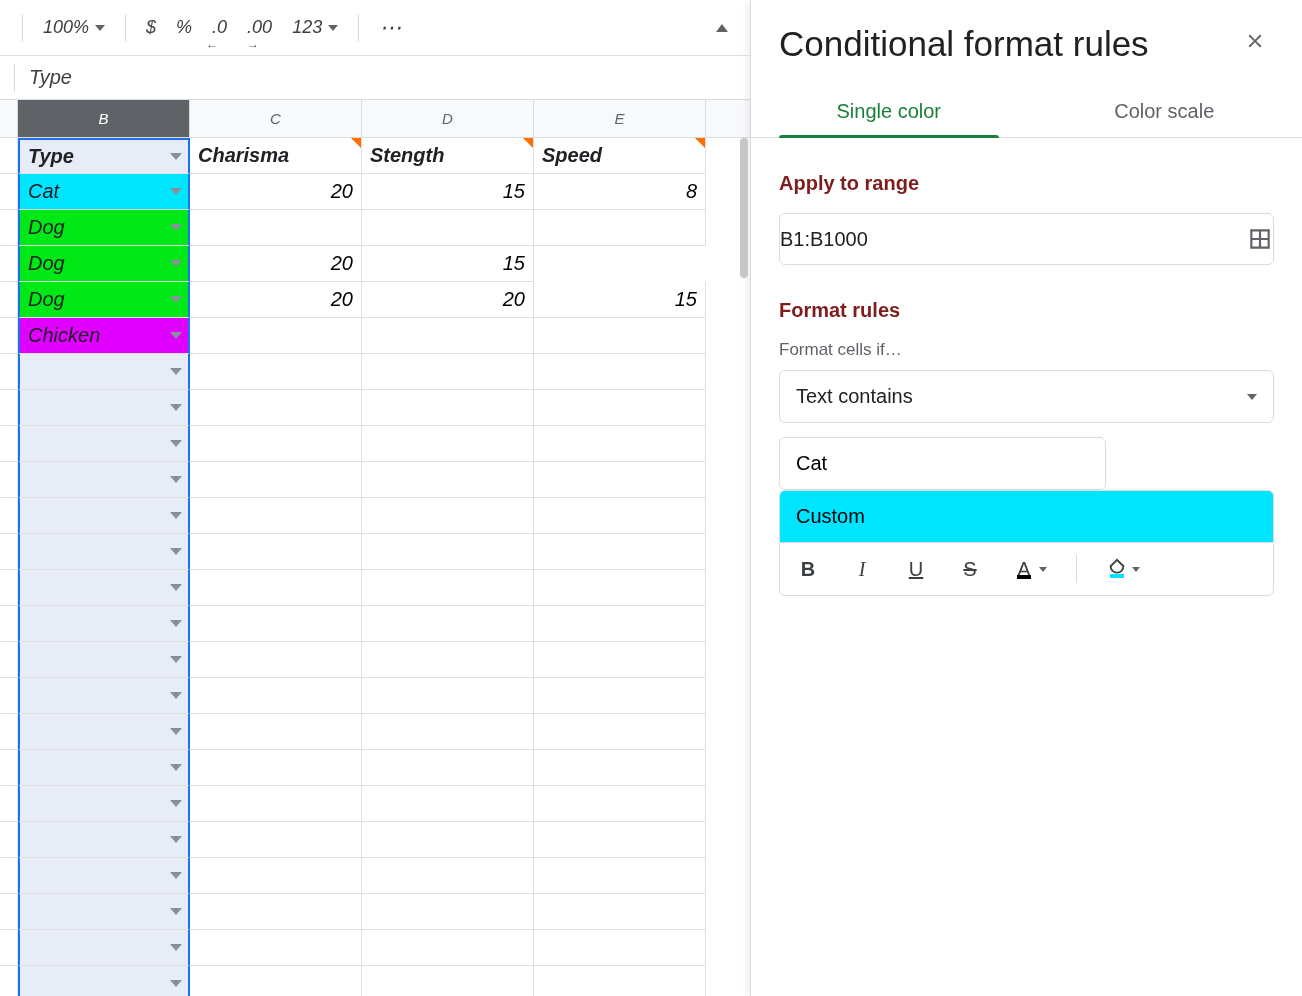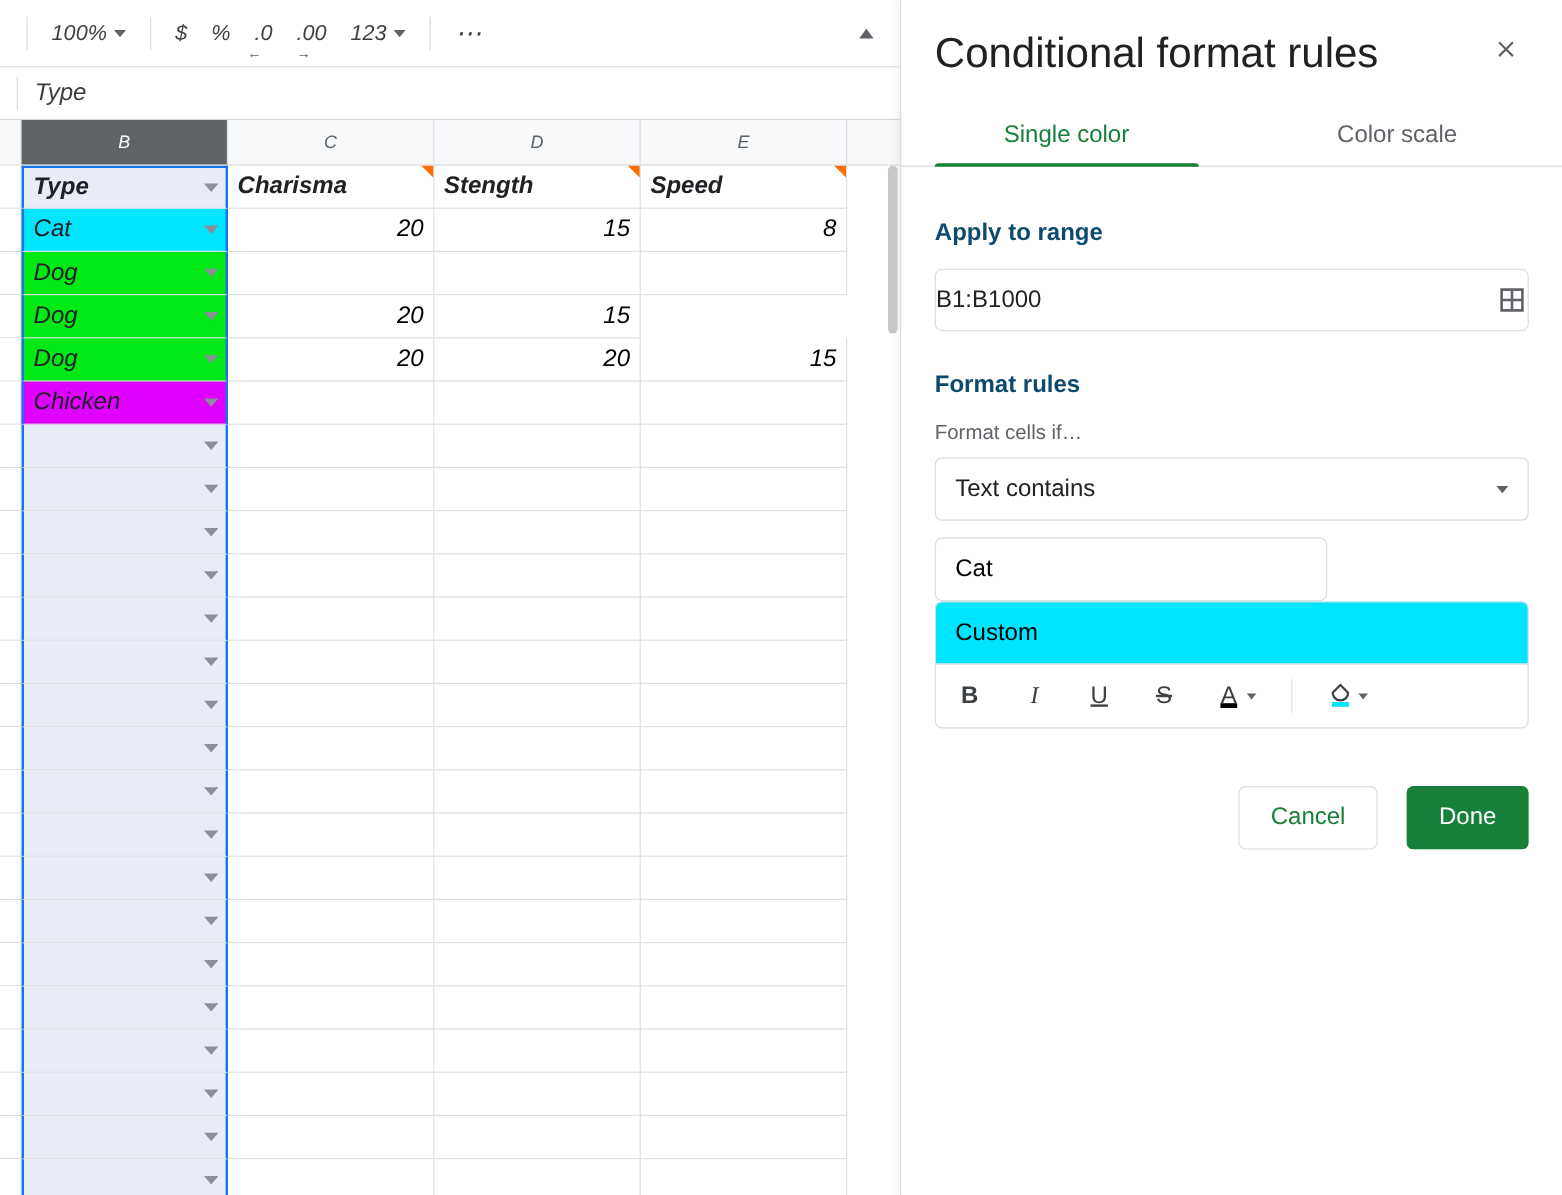--- a/index.html
+++ b/index.html
@@ -48,21 +48,21 @@
 
   
   .sp-header { display:flex; align-items:center; justify-content:space-between; padding: 22px 28px 8px 28px; }
   .sp-title { font-size: 35px; color:#202124;}
   .sp-close { font-size: 24px; color:#5f6368; cursor:pointer; padding:8px;}
   .sp-tabs { display:flex; border-bottom:1px solid #dadce0; padding: 12px 0 0 0; }
   .sp-tab { flex:1; text-align:center; padding: 14px 0; font-size:20px; color:#5f6368; cursor:pointer; }
   .sp-tab.active { color:#188038; font-weight:500; position:relative; }
   .sp-tab.active::after { content:""; position:absolute; left: 28px; right: 28px; bottom:-1px; height:3px; background:#188038; border-radius:3px 3px 0 0;}
   .sp-body { padding: 24px 28px; overflow-y:auto; }
-  .sp-section-title { font-size:20px; font-weight:700; margin: 20px 0 18px; color:#0c4a6e;}
+  .sp-section-title { font-size:20px; font-weight:700; margin: 10px 0 18px; color:#7f1d1d;}
   .sp-label { font-size:17px; color:#5f6368; margin: 12px 0 10px; }
   .range-input { display:flex; align-items:center; border:1px solid #dadce0; border-radius:6px; padding: 12px 0; font-size:20px; justify-content:space-between;}
   .grid-icon-svg { width:26px; height:26px; }
   .sel-box { border:1px solid #dadce0; border-radius:6px; padding: 14px 16px; font-size:20px; display:flex; align-items:center; justify-content:space-between; cursor:pointer; margin-bottom:14px;}
   .txt-input { border:1px solid #dadce0; border-radius:6px; padding: 14px 16px; font-size:20px; width: 66%; background:#fff; }
   .style-preview { background:#00e5ff; border:1px solid #dadce0; border-bottom:none; border-radius:6px 6px 0 0; padding: 14px 16px; font-size:20px; color:#000;}
   .style-toolbar { border:1px solid #dadce0; border-radius:0 0 6px 6px; display:flex; align-items:center; padding: 8px 10px; gap: 18px; }
   .st-btn { width:36px; height:36px; display:flex; align-items:center; justify-content:center; cursor:pointer; color:#3c4043; border-radius:4px; font-size:20px; position:relative;}
   .mini-caret { width:0; height:0; border-left:4px solid transparent; border-right:4px solid transparent; border-top:5px solid #5f6368; margin-left:4px;}
   .fill-underline { position:absolute; bottom:2px; left:4px; right:4px; height:4px; background:#00e5ff;}
@@ -378,18 +378,14 @@
             <svg viewBox="0 0 24 24" width="22" height="22">
                 <path d="M12 2 5 9a7 7 0 1 0 14 0z" fill="none" stroke="#3c4043" stroke-width="2"></path>
               </svg>
             <span class="fill-underline"></span>
           </span>
           <span class="mini-caret"></span>
         </div>
       </div>
     </div>
 
-    <div class="sp-actions">
-      <div class="btn btn-cancel">Cancel</div>
-      <div class="btn btn-done">Done</div>
-    </div>
   </div>
 </div>
 
 </body></html>

